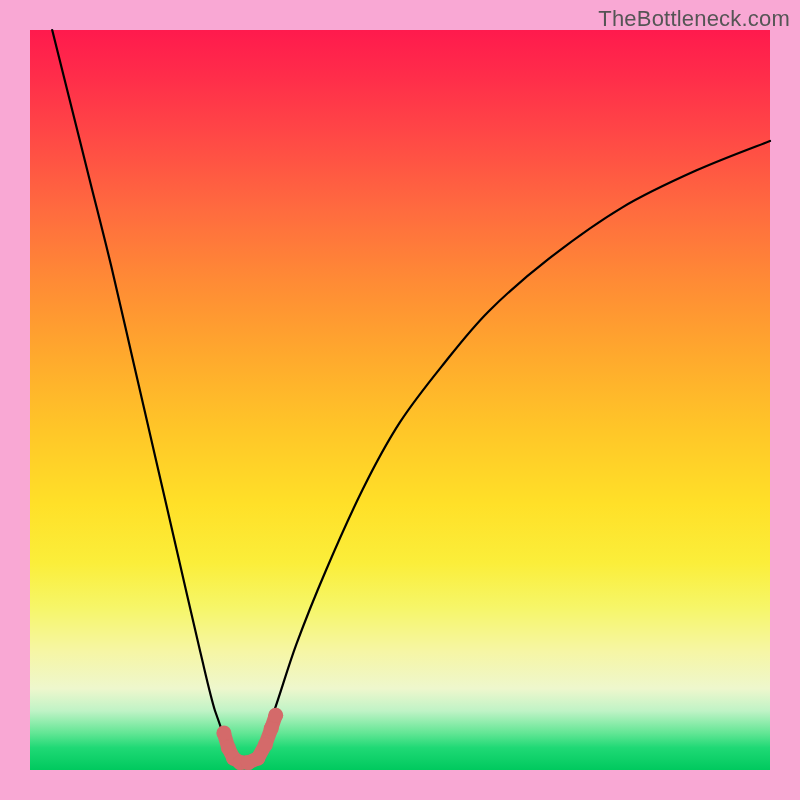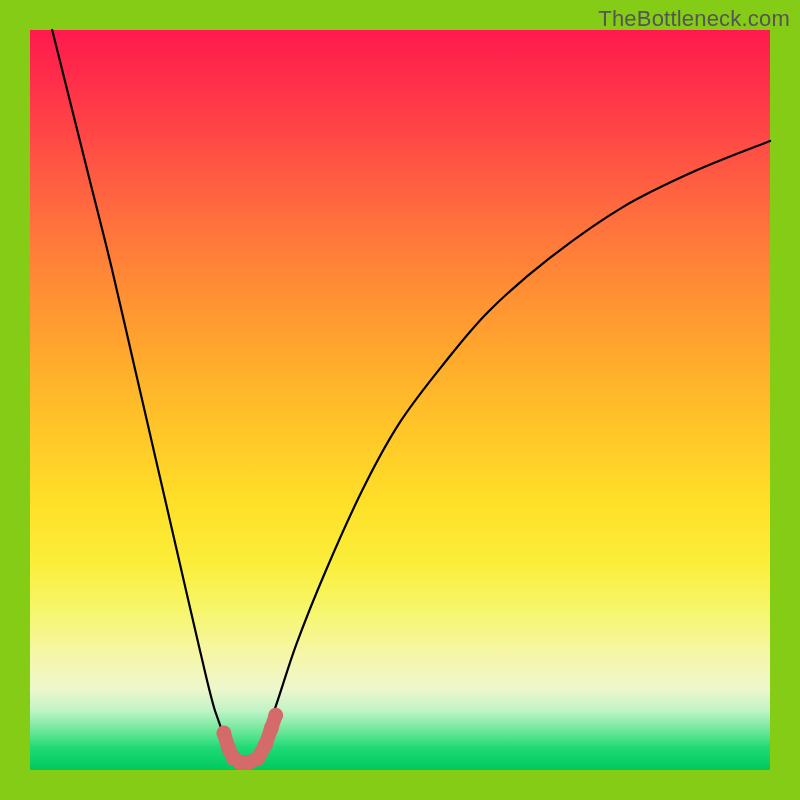--- a/index.html
+++ b/index.html
@@ -7,21 +7,21 @@
     padding: 0;
     width: 800px;
     height: 800px;
     overflow: hidden;
     font-family: Arial, Helvetica, sans-serif;
   }
   .frame {
     position: relative;
     width: 800px;
     height: 800px;
-    background: #84cc16;
+    background: #f9a8d4;
   }
   .plot-area {
     position: absolute;
     left: 30px;
     top: 30px;
     width: 740px;
     height: 740px;
     background: linear-gradient(to bottom,
       #ff1a4d 0%,
       #ff2c4a 6%,

